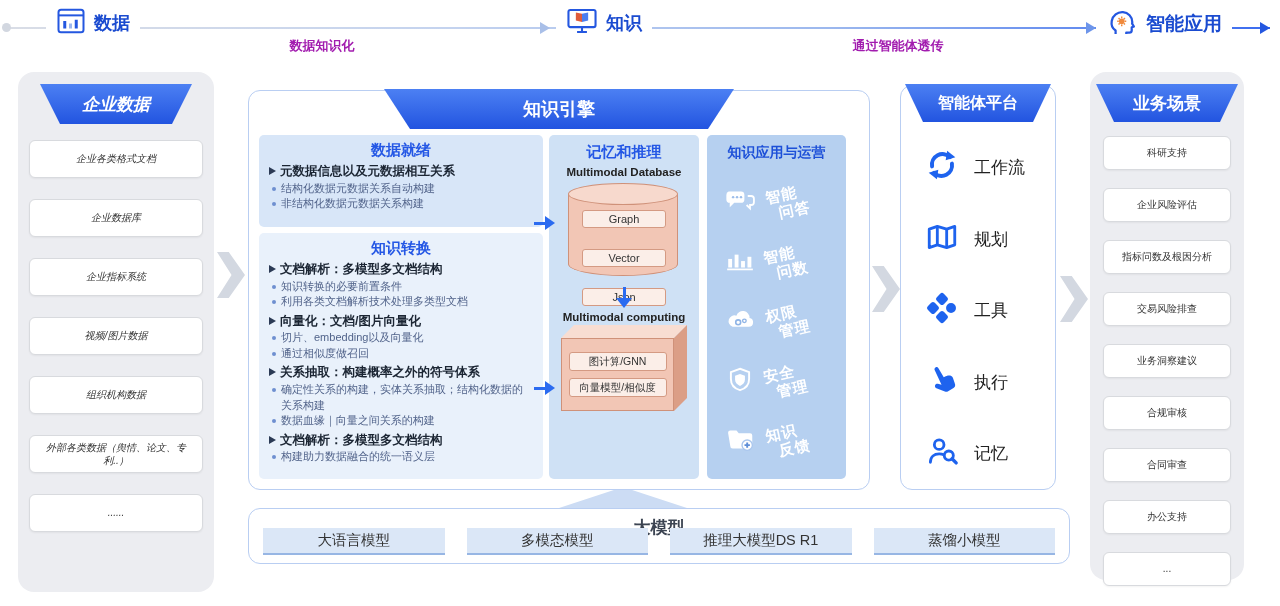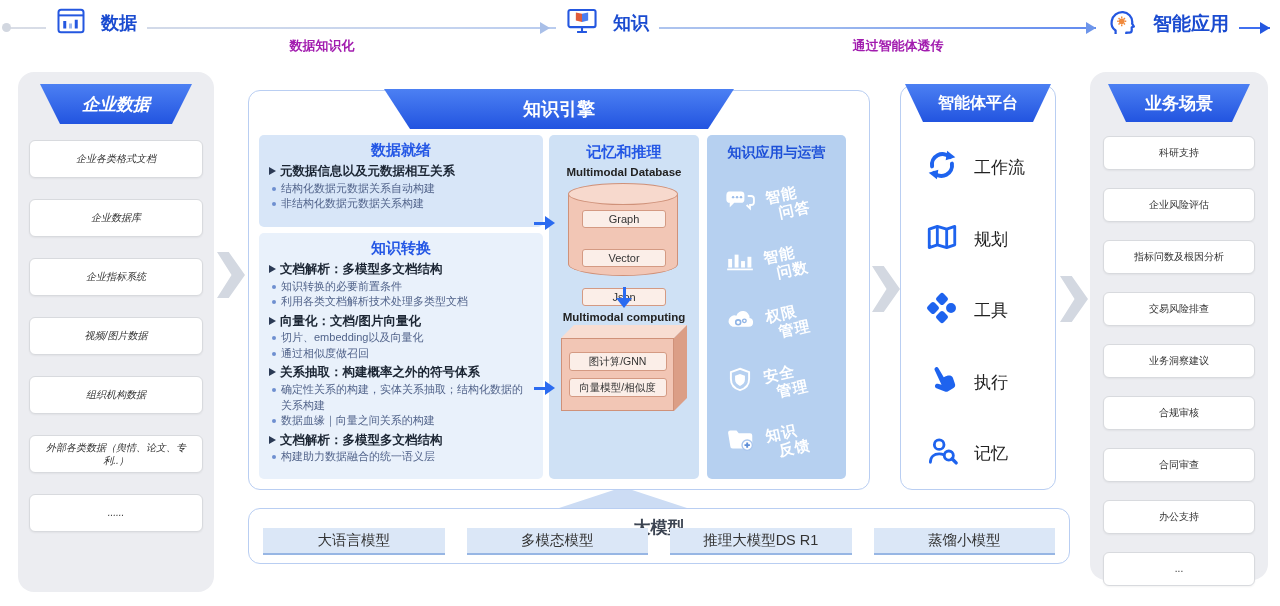--- a/index.html
+++ b/index.html
@@ -8,21 +8,21 @@
 
   
   .flow-line { position:absolute; left:8px; right:10px; top:27px; height:2px; z-index:0;
     background: linear-gradient(90deg,#d9dde6 0%,#c4d3ef 35%,#9cb8ee 65%,#3b6cf0 100%); }
   .flow-dot { position:absolute; left:2px; top:23px; width:9px; height:9px; border-radius:50%; background:#d2d7e0; z-index:1; }
   .fl-arrow { position:absolute; top:22px; width:0; height:0; border-top:6px solid transparent; border-bottom:6px solid transparent; z-index:1; }
   .fl-a1 { left:540px; border-left:10px solid #a9bfe8; }
   .fl-a2 { left:1086px; border-left:10px solid #6d95ea; }
   .fl-a3 { left:1260px; border-left:10px solid #2457e0; }
   .flow-stage { position:absolute; top:6px; display:flex; align-items:center; gap:8px; background:#fff; padding:0 10px; z-index:2; }
-  .flow-stage .st-label { color:#1a4bd0; font-weight:700; font-size:18px;margin-left:7px; }
+  .flow-stage .st-label { color:#1a4bd0; font-weight:700; font-size:18px; }
   .st3 .st-label { font-size:19px; }
   .fl-label { position:absolute; top:37px; color:#a21caf; font-size:13px; font-weight:700; text-align:center; z-index:2; }
 
   
   .trap { position:absolute; left:50%; transform:translateX(-50%); z-index:4; color:#fff; font-weight:700;
     text-align:center; background:linear-gradient(180deg,#4c80f3,#2254e0); display:flex; align-items:center; justify-content:center; }
 
   
   .col-gray { position:absolute; background:#ecedf1; border-radius:16px; }
   .card { background:#fff; border:1px solid #d8dade; border-radius:6px; display:flex; align-items:center; justify-content:center;
@@ -354,21 +354,21 @@
           </svg>
         </span>
         <span>记忆</span>
       </div>
 
     </div>
   </div>
 
   <div class="chev" style="left:1060px; top:276px;"></div>
 
-  <div class="col-gray" style="left:1090px; top:72px; width:178px; height:508px;padding-left:48px;">
+  <div class="col-gray" style="left:1090px; top:72px; width:154px; height:508px;padding-left:48px;">
     <div class="trap" style="top:12px; width:142px; height:38px; font-size:17px; clip-path:polygon(0 0,100% 0,124px 100%,18px 100%);">
       <span>业务场景</span>
     </div>
     <div class="sc-cards">
       <div class="card">科研支持</div>
       <div class="card">企业风险评估</div>
       <div class="card">指标问数及根因分析</div>
       <div class="card">交易风险排查</div>
       <div class="card">业务洞察建议</div>
       <div class="card">合规审核</div>

